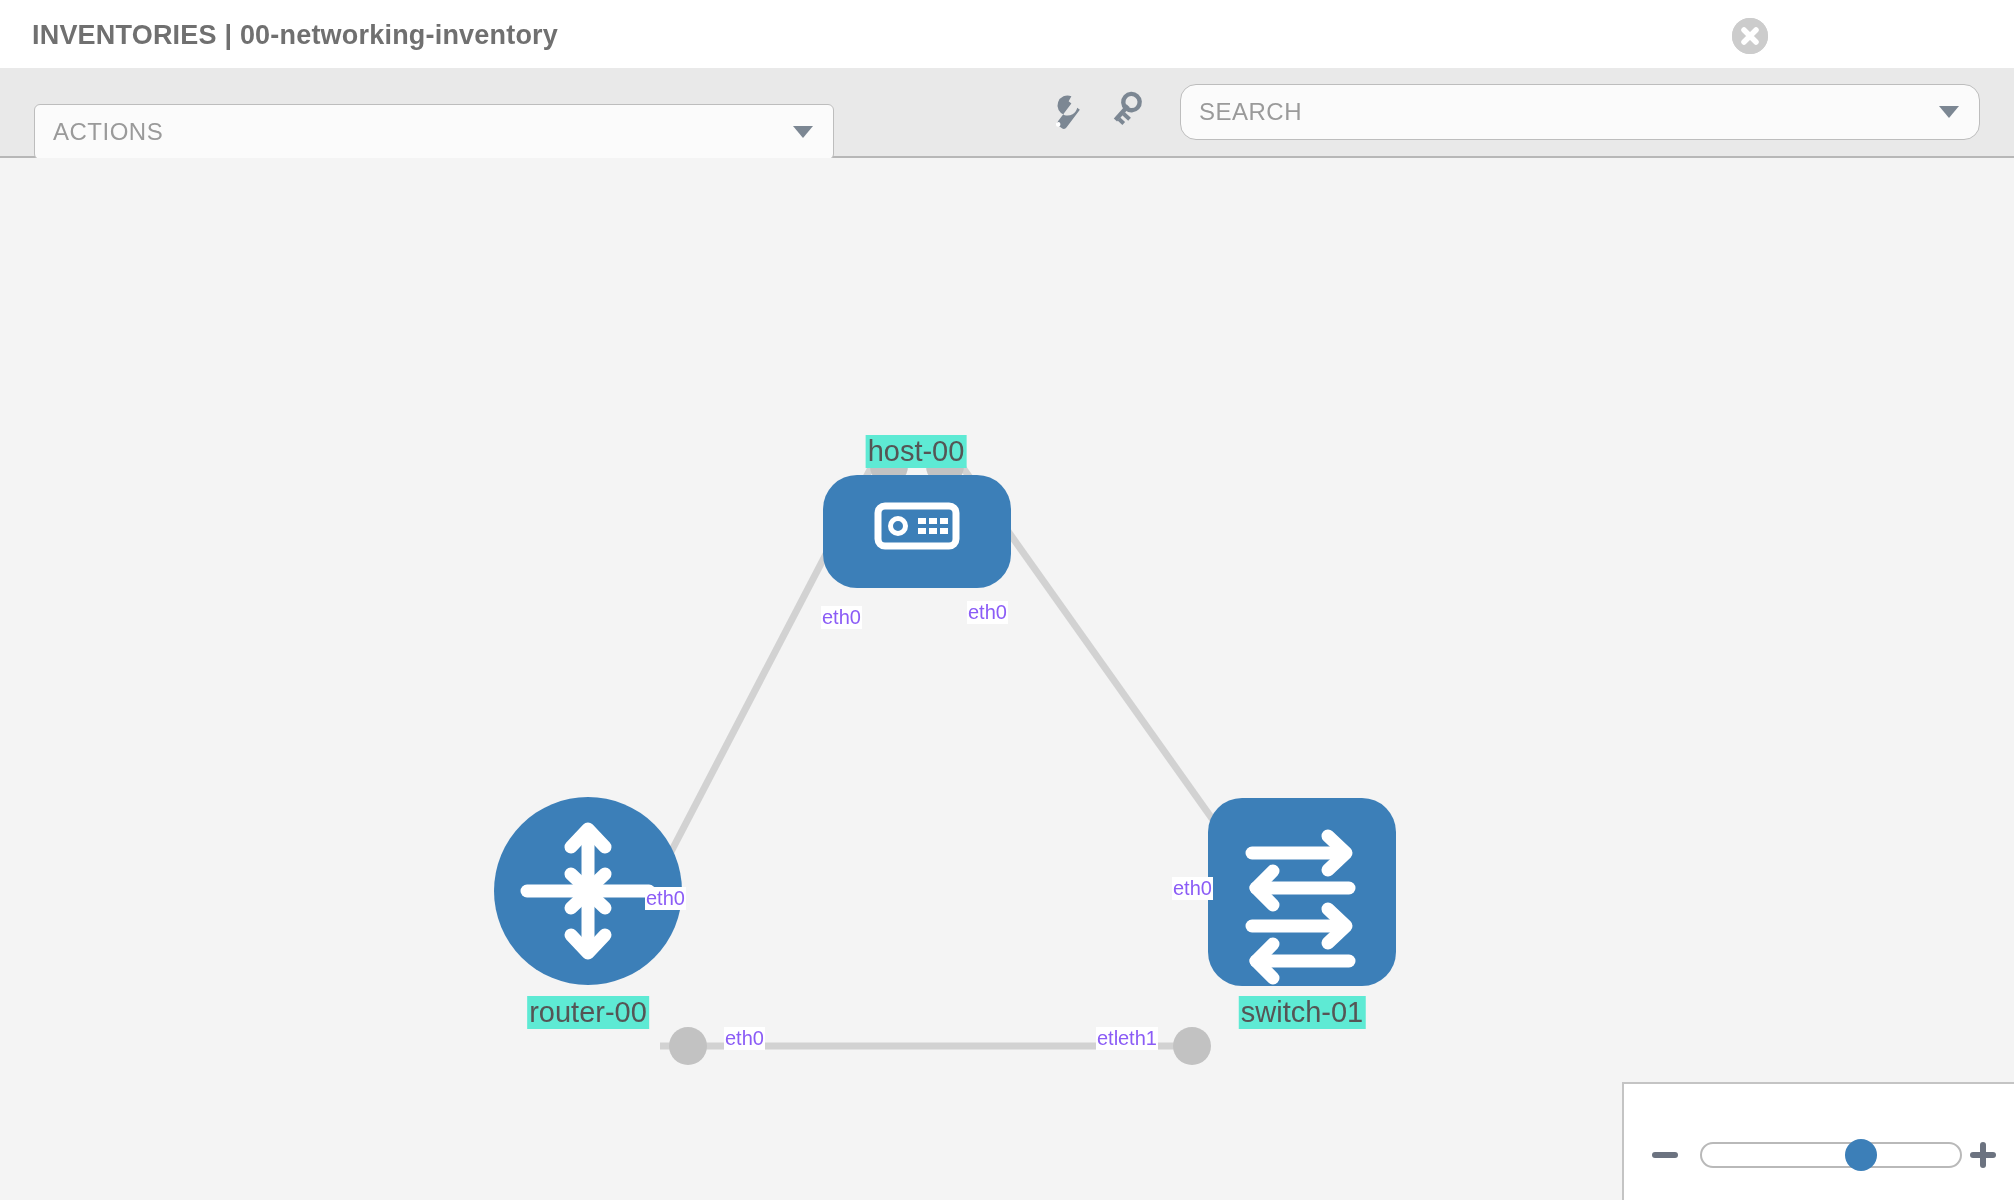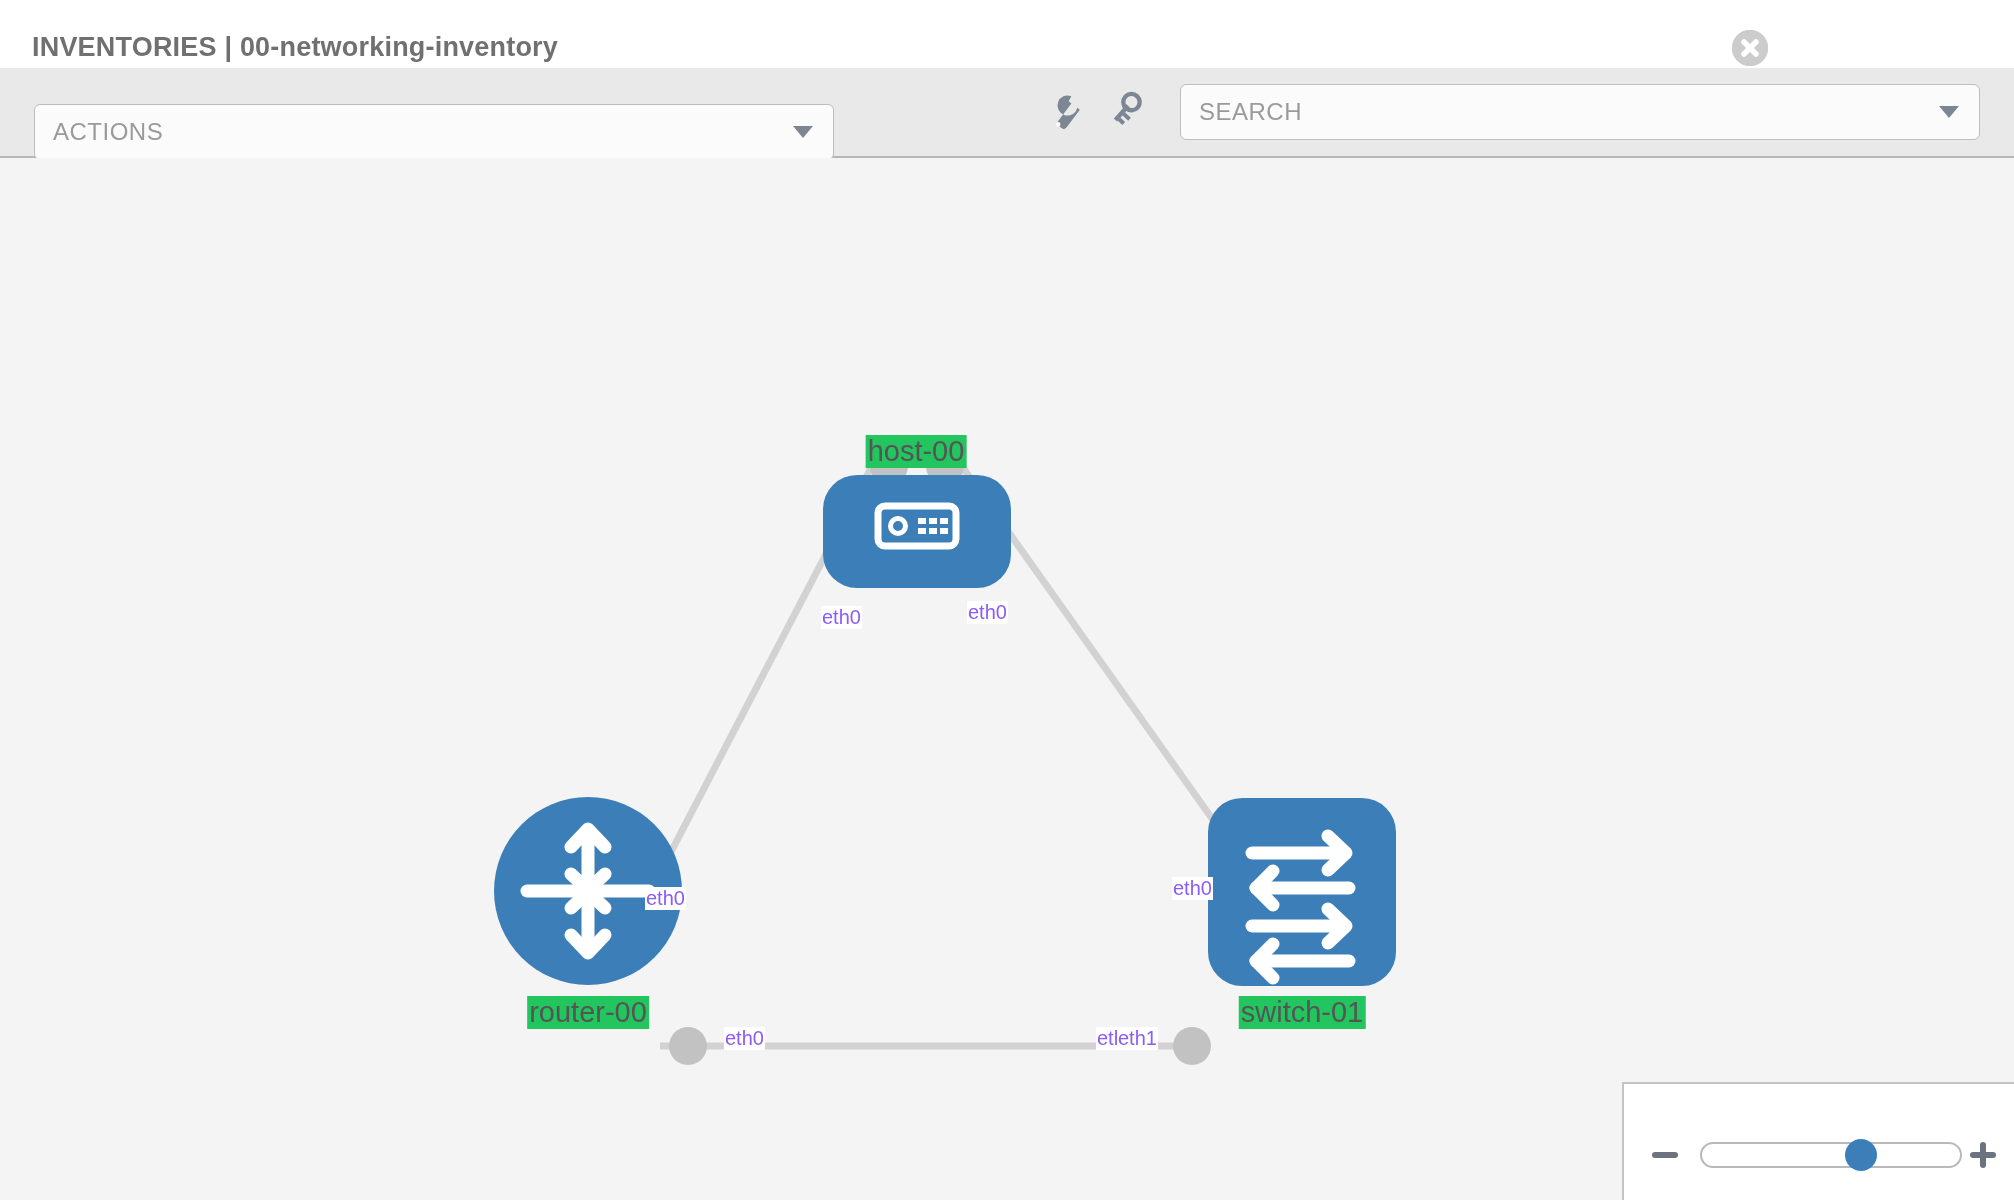--- a/index.html
+++ b/index.html
@@ -15,21 +15,21 @@
   #app {
     position: relative;
     width: 2014px;
     height: 1200px;
     background: #ffffff;
   }
 
   
   .header {
     position: absolute;
-    left: 0; top: 16px;
+    left: 0; top: 4px;
     width: 1794px;
     height: 68px;
     background: #ffffff;
     border-bottom: 2px solid #b7b7b7;
     box-sizing: border-box;
   }
   .page-title {
     position: absolute;
     left: 32px;
     top: 16px;
@@ -85,21 +85,21 @@
     right: 20px;
     top: 50%;
     transform: translateY(-50%);
     width: 0; height: 0;
     border-left: 10px solid transparent;
     border-right: 10px solid transparent;
     border-top: 12px solid #7c8793;
   }
 
   #actions-select { left: 34px; top: 16px; width: 800px; height: 56px; margin-top: 20px; }
-  #search-select  { left: 1180px; top: 16px; width: 800px; height: 56px; }
+  #search-select  { left: 1180px; top: 16px; width: 800px; height: 56px; border-radius: 16px; }
 
   .tool-icon {
     position: absolute;
     top: 22px;
     width: 44px;
     height: 44px;
     cursor: pointer;
   }
   #wrench-icon { left: 1042px; }
   #key-icon    { left: 1110px; }
@@ -113,21 +113,21 @@
     background: #f4f4f4;
     overflow: hidden;
   }
   .canvas svg { position:absolute; left:0; top:0; }
 
   
   .node-label {
     position: absolute;
     font-size: 29px;
     color: #555555;
-    background: #22c55e;
+    background: #5eead4;
     white-space: nowrap;
     transform: translateX(-50%);
     padding: 0 2px;
   }
   .port-label {
     position: absolute;
     font-size: 20px;
     color: #8b5cf6;
     background: #ffffff;
     white-space: nowrap;

